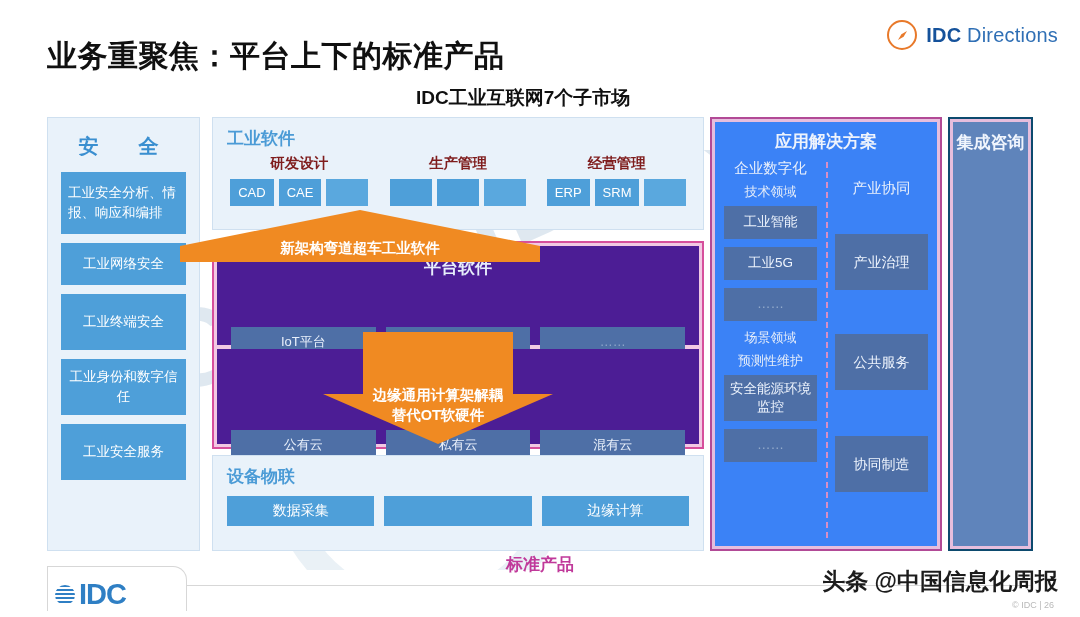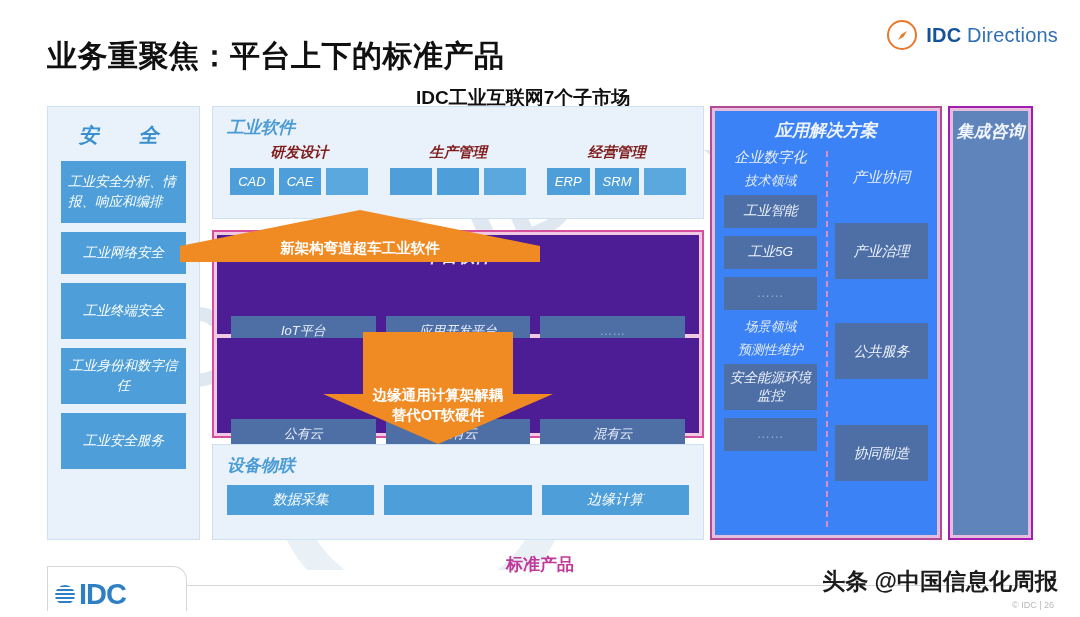--- a/index.html
+++ b/index.html
@@ -28,21 +28,21 @@
   .wm{position:absolute;left:120px;top:150px;width:900px;height:420px;
     pointer-events:none;overflow:hidden;}
   .wm-text{position:absolute;left:40px;top:150px;font-size:110px;font-weight:bold;
     color:rgba(150,178,205,.30);white-space:nowrap;
     transform:rotate(-24deg);transform-origin:left center;letter-spacing:6px;}
   .wm-ring{position:absolute;left:150px;top:170px;width:250px;height:250px;
     border:26px solid rgba(160,190,215,.22);border-radius:50%;
     transform:rotate(-20deg);}
 
   
-  .diagram{position:absolute;left:47px;top:106px;width:986px;height:438px;font-style:italic;}
+  .diagram{position:absolute;left:47px;top:117px;width:986px;height:438px;}
 
   
   .sec-col{position:absolute;left:0;top:0;width:153px;height:434px;
     background:#e9f2fa;border:1px solid #cfe0f0;box-sizing:border-box;}
   .sec-title{text-align:center;color:#3a8fd0;font-size:20px;font-weight:bold;
     letter-spacing:10px;padding-top:15px;}
   .sec-items{padding:12px 13px 0 13px;display:flex;flex-direction:column;gap:9px;}
   .sec-item{background:#4e9fd9;color:#ffffff;font-size:13.5px;line-height:1.45;
     text-align:center;display:flex;align-items:center;justify-content:center;
     padding:6px 4px;box-sizing:border-box;}
@@ -104,21 +104,21 @@
     text-align:center;display:flex;align-items:center;justify-content:center;
     margin-bottom:8px;box-sizing:border-box;}
   .sol-box.s1{height:33px;}
   .sol-box.s2{height:46px;}
   .sol-box.big{height:56px;font-size:14px;}
   .sol-box.dots{color:#93aacb;}
   .sp-right{padding-top:24px;}
 
   
   .integ{position:absolute;left:901px;top:0;width:85px;height:434px;
-    border:2px solid #a21caf;background:#e6bedd;padding:3px;box-sizing:border-box;}
+    border:2px solid #0c4a6e;background:#e6bedd;padding:3px;box-sizing:border-box;}
   .integ-inner{background:#5f84bb;height:100%;display:block;box-sizing:border-box;}
   .integ-t{color:#f0f5fd;font-size:17px;font-weight:bold;text-align:center;
     padding-top:10px;line-height:1.3;}
 
   
   .foot-label{position:absolute;left:0;right:0;top:553px;text-align:center;
     color:#c0399a;font-size:17px;font-weight:bold;}
   .foot-rule{position:absolute;left:47px;top:585px;width:986px;height:1px;background:#d7d7d7;}
   .foot-tab{position:absolute;left:47px;top:566px;width:140px;height:45px;
     border:1px solid #d7d7d7;border-bottom:none;border-radius:0 14px 0 0;

